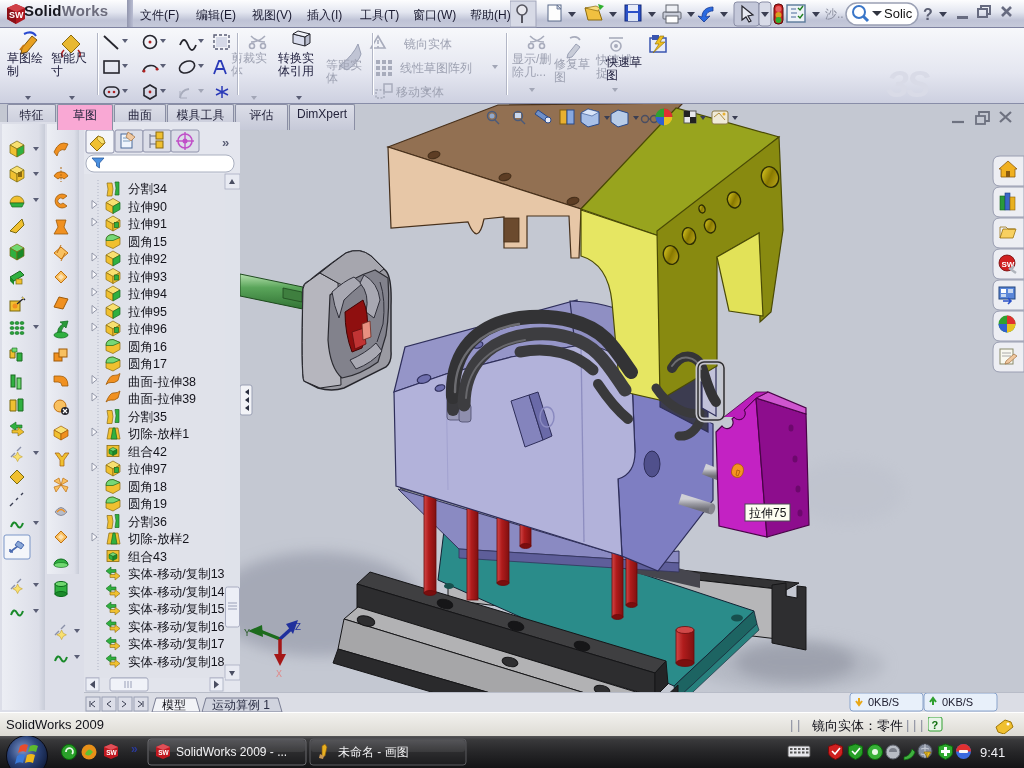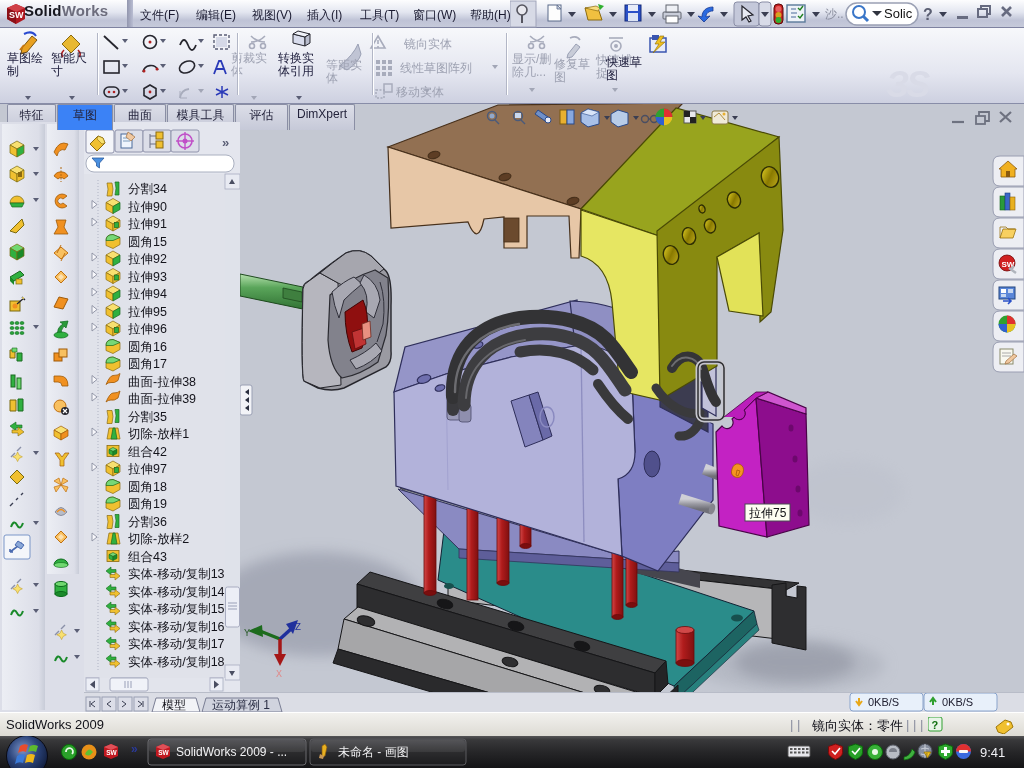--- a/index.html
+++ b/index.html
@@ -11,21 +11,21 @@
 
 #tbar{left:0;top:28px;width:1024px;height:76px;background:linear-gradient(#f7f8fb,#e4e6f0 60%,#cdd0e0);border-bottom:1px solid #888da8}
 .cmtext{position:absolute;font-size:12px;line-height:13px;color:#21213f;white-space:pre-line}
 .cmgray{color:#9ea2b2}
 .dd{position:absolute;width:0;height:0;border-left:3px solid transparent;border-right:3px solid transparent;border-top:4px solid #5a5e75}
 .ddg{border-top-color:#a2a6b6}
 .vsep{position:absolute;top:5px;width:1px;height:62px;background:#b2b6c6;box-shadow:1px 0 0 #fff}
 
 #tabrow{left:0;top:104px;width:360px;height:18px}
 .ctab{position:absolute;top:0;height:26px;background:linear-gradient(#dcdee8,#c6c9d8);border:1px solid #8a8ea4;border-bottom:none;border-radius:2px 2px 0 0;font-size:12px;color:#24243c;text-align:center;padding-top:2px}
-.ctab.act{background:#3b82f6;z-index:3}
+.ctab.act{background:#f9a8d4;z-index:3}
 
 #lbar{left:0;top:122px;width:84px;height:590px;background:#dcdee8}
 
 #tree{left:84px;top:122px;width:156px;height:570px;background:#e6e7ef;border-right:1px solid #9094ac}
 
 #mtabs{left:84px;top:692px;width:940px;height:20px;background:#dbdde5;border-top:1px solid #b8bcc8}
 #status{left:0;top:712px;width:1024px;height:24px;background:linear-gradient(#f2f1ee,#dddbd4);border-top:1px solid #fff}
 #taskbar{left:0;top:736px;width:1024px;height:32px;background:linear-gradient(#4a4a4c,#232325 45%,#161618)}
 </style></head>
 <body>

